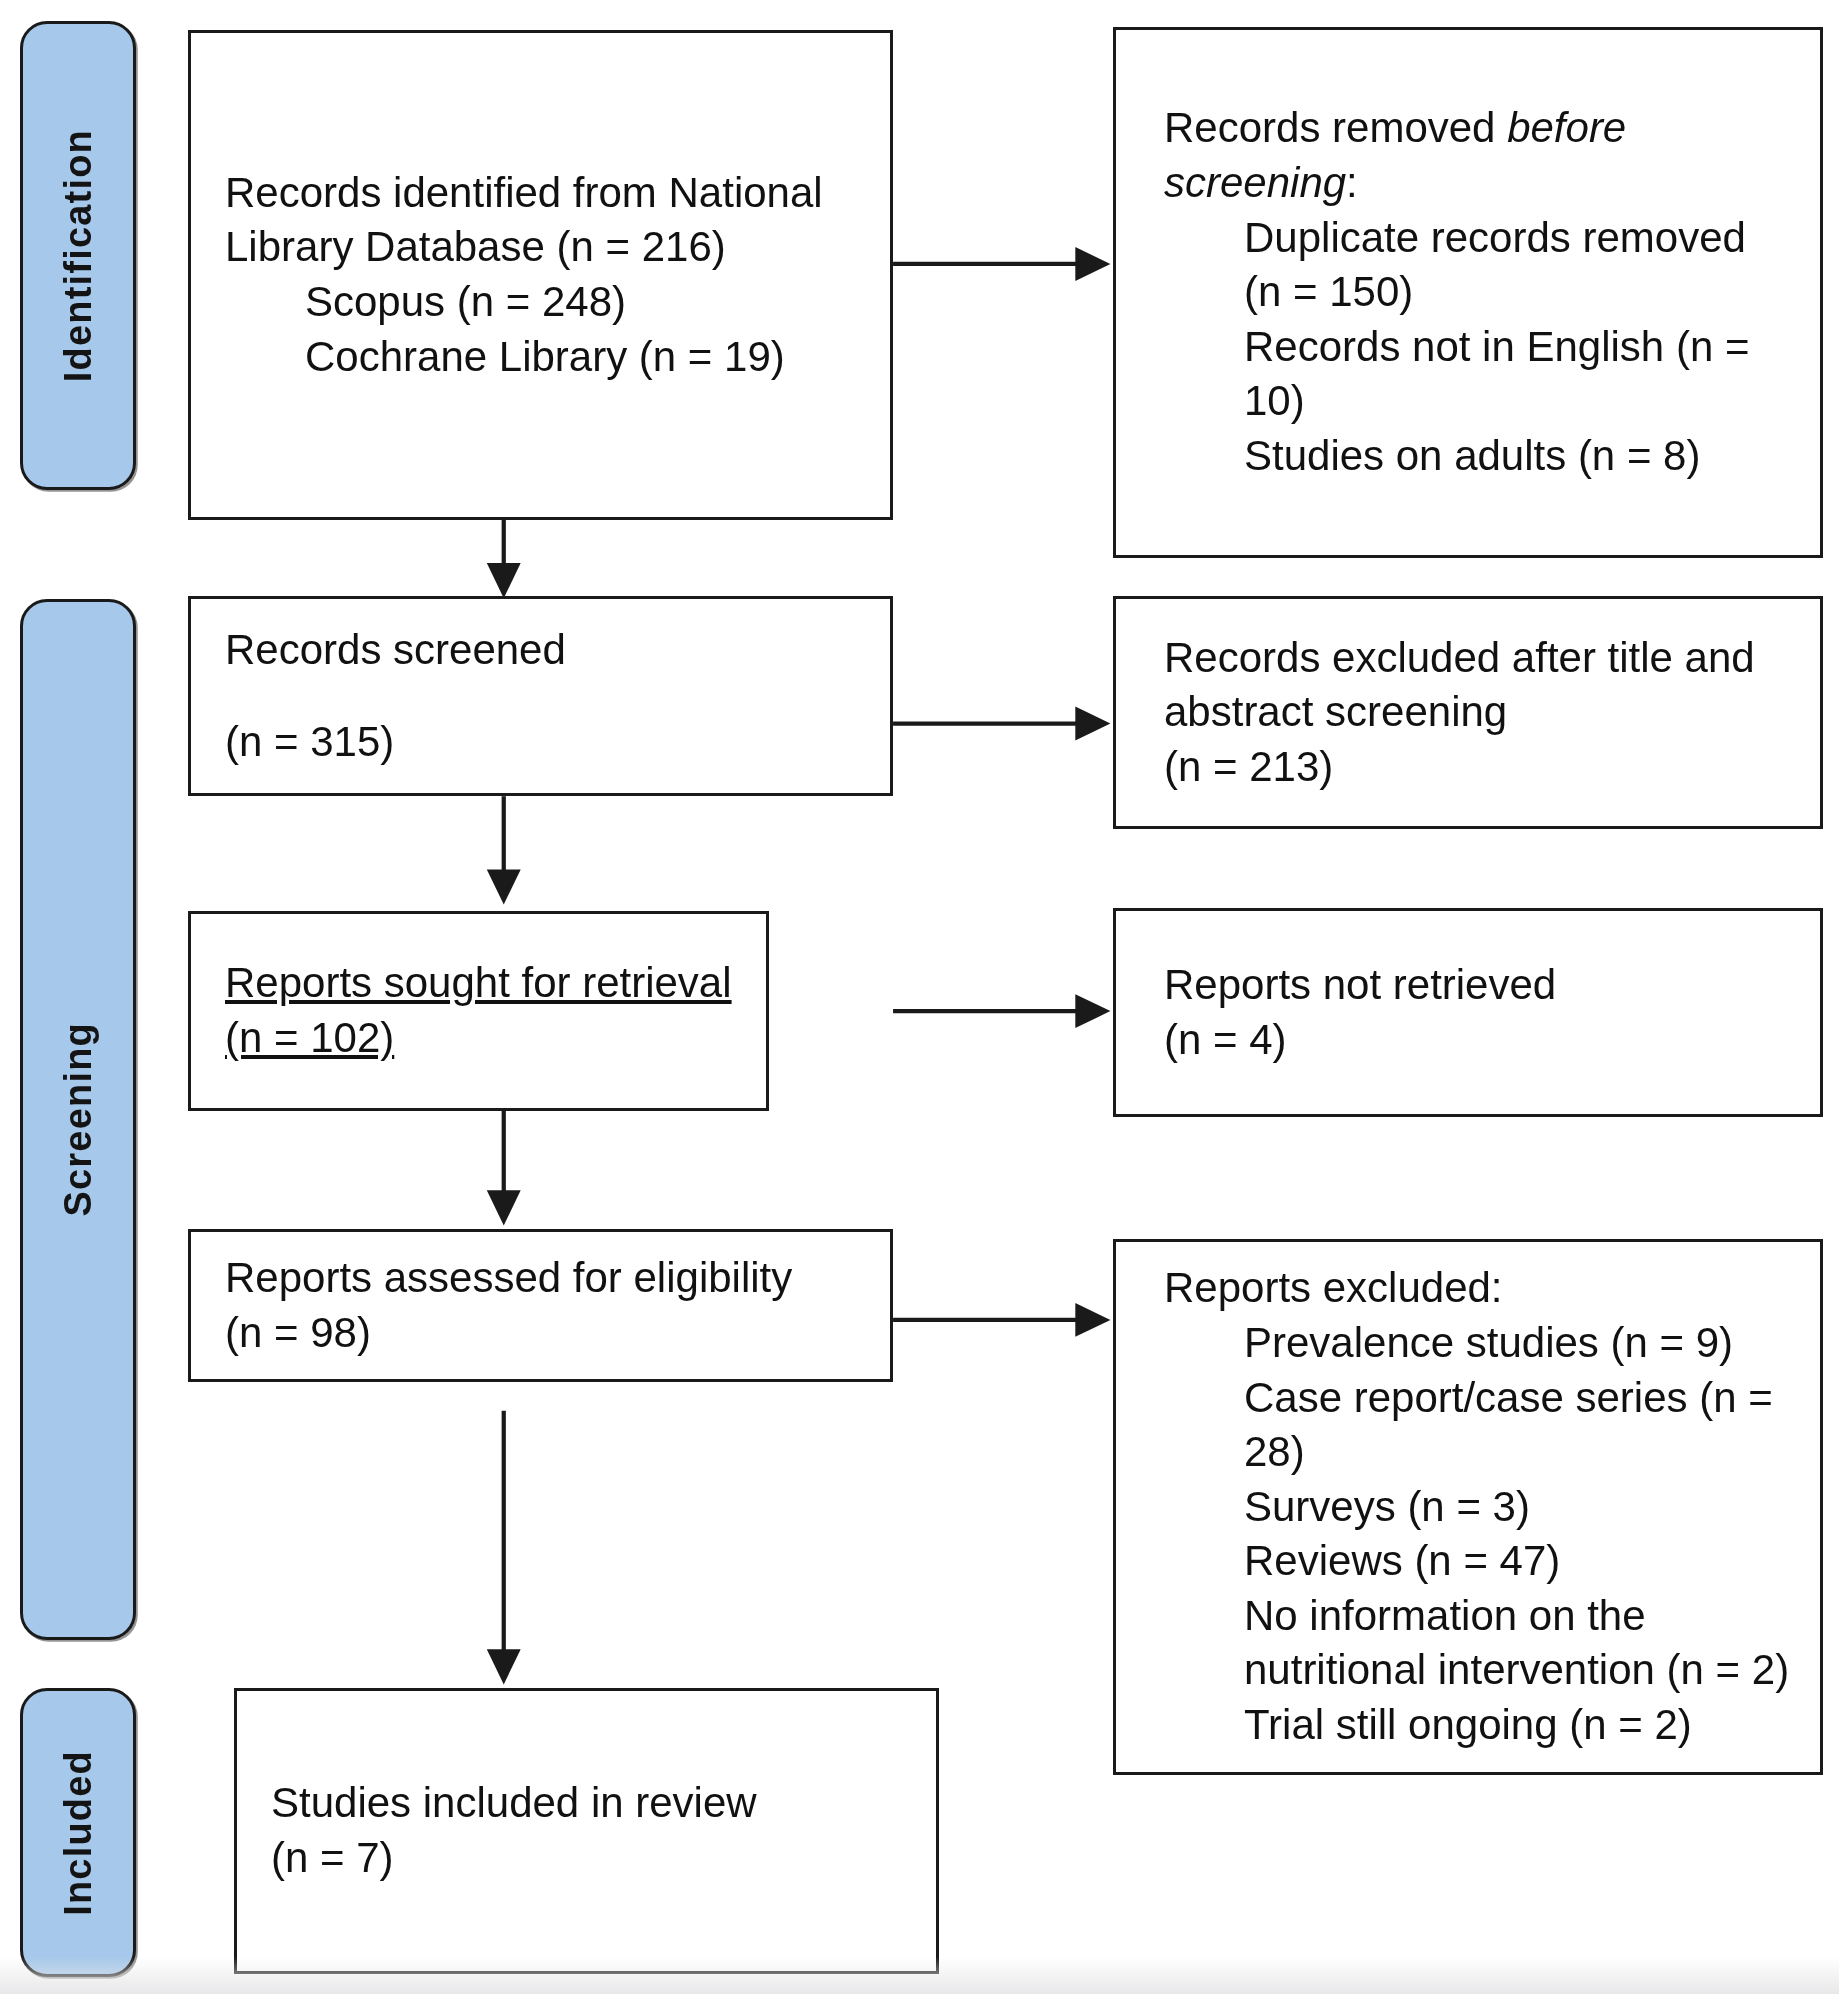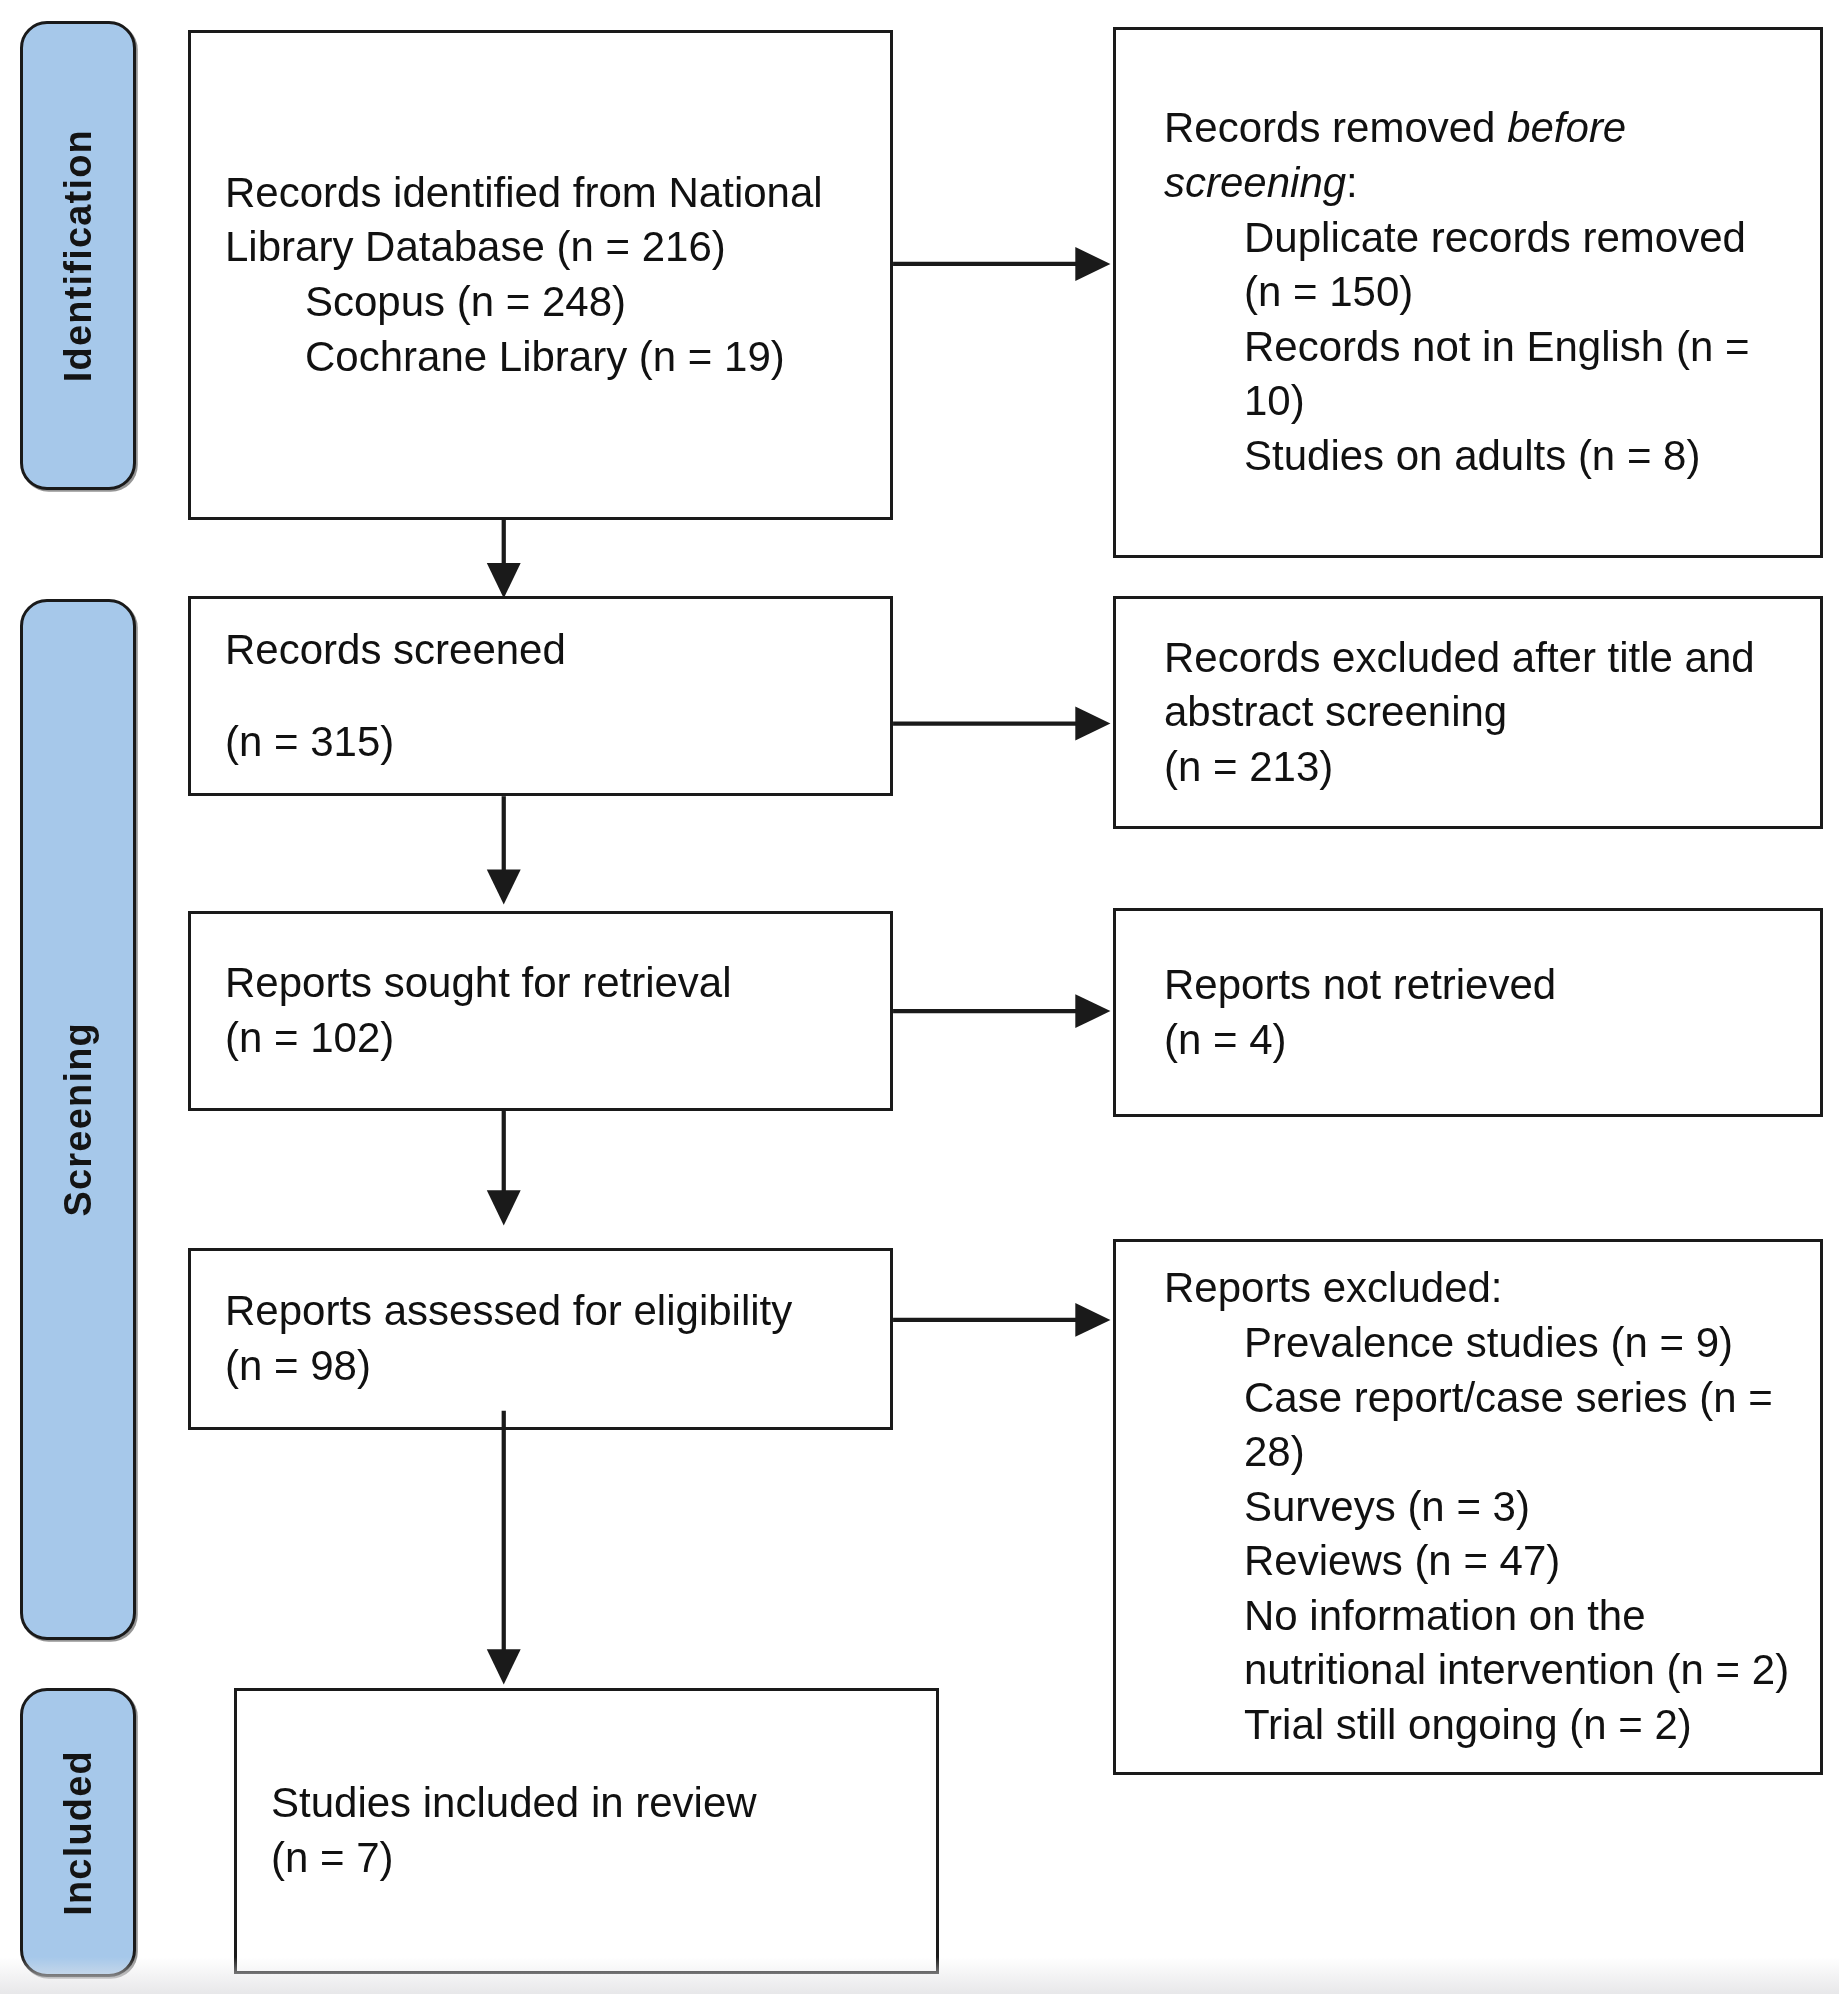--- a/index.html
+++ b/index.html
@@ -83,26 +83,26 @@
     <div class="line">Library Database (n = 216)</div>
     <div class="line indent">Scopus (n = 248)</div>
     <div class="line indent">Cochrane Library (n = 19)</div>
   </div>
 
   <div class="fbox" style="left:188px; top:596px; width:705px; height:200px;gap:37px;">
     <div class="line">Records screened</div>
     <div class="line">(n = 315)</div>
   </div>
 
-  <div class="fbox" style="left:188px; top:911px; width:705px; height:200px;">
+  <div class="fbox" style="left:188px; top:911px; width:581px; height:200px;text-decoration:underline;">
     <div class="line">Reports sought for retrieval</div>
     <div class="line">(n = 102)</div>
   </div>
 
-  <div class="fbox" style="left:188px; top:1229px; width:705px; height:182px;margin-top:19px;">
+  <div class="fbox" style="left:188px; top:1229px; width:705px; height:153px;">
     <div class="line">Reports assessed for eligibility</div>
     <div class="line">(n = 98)</div>
   </div>
 
   <div class="fbox" style="left:188px; top:1688px; width:705px; height:286px;margin-left:46px;">
     <div class="line">Studies included in review</div>
     <div class="line">(n = 7)</div>
   </div>
 
   <div class="fbox" style="left:1113px; top:27px; width:710px; height:531px; padding-left:48px;">

